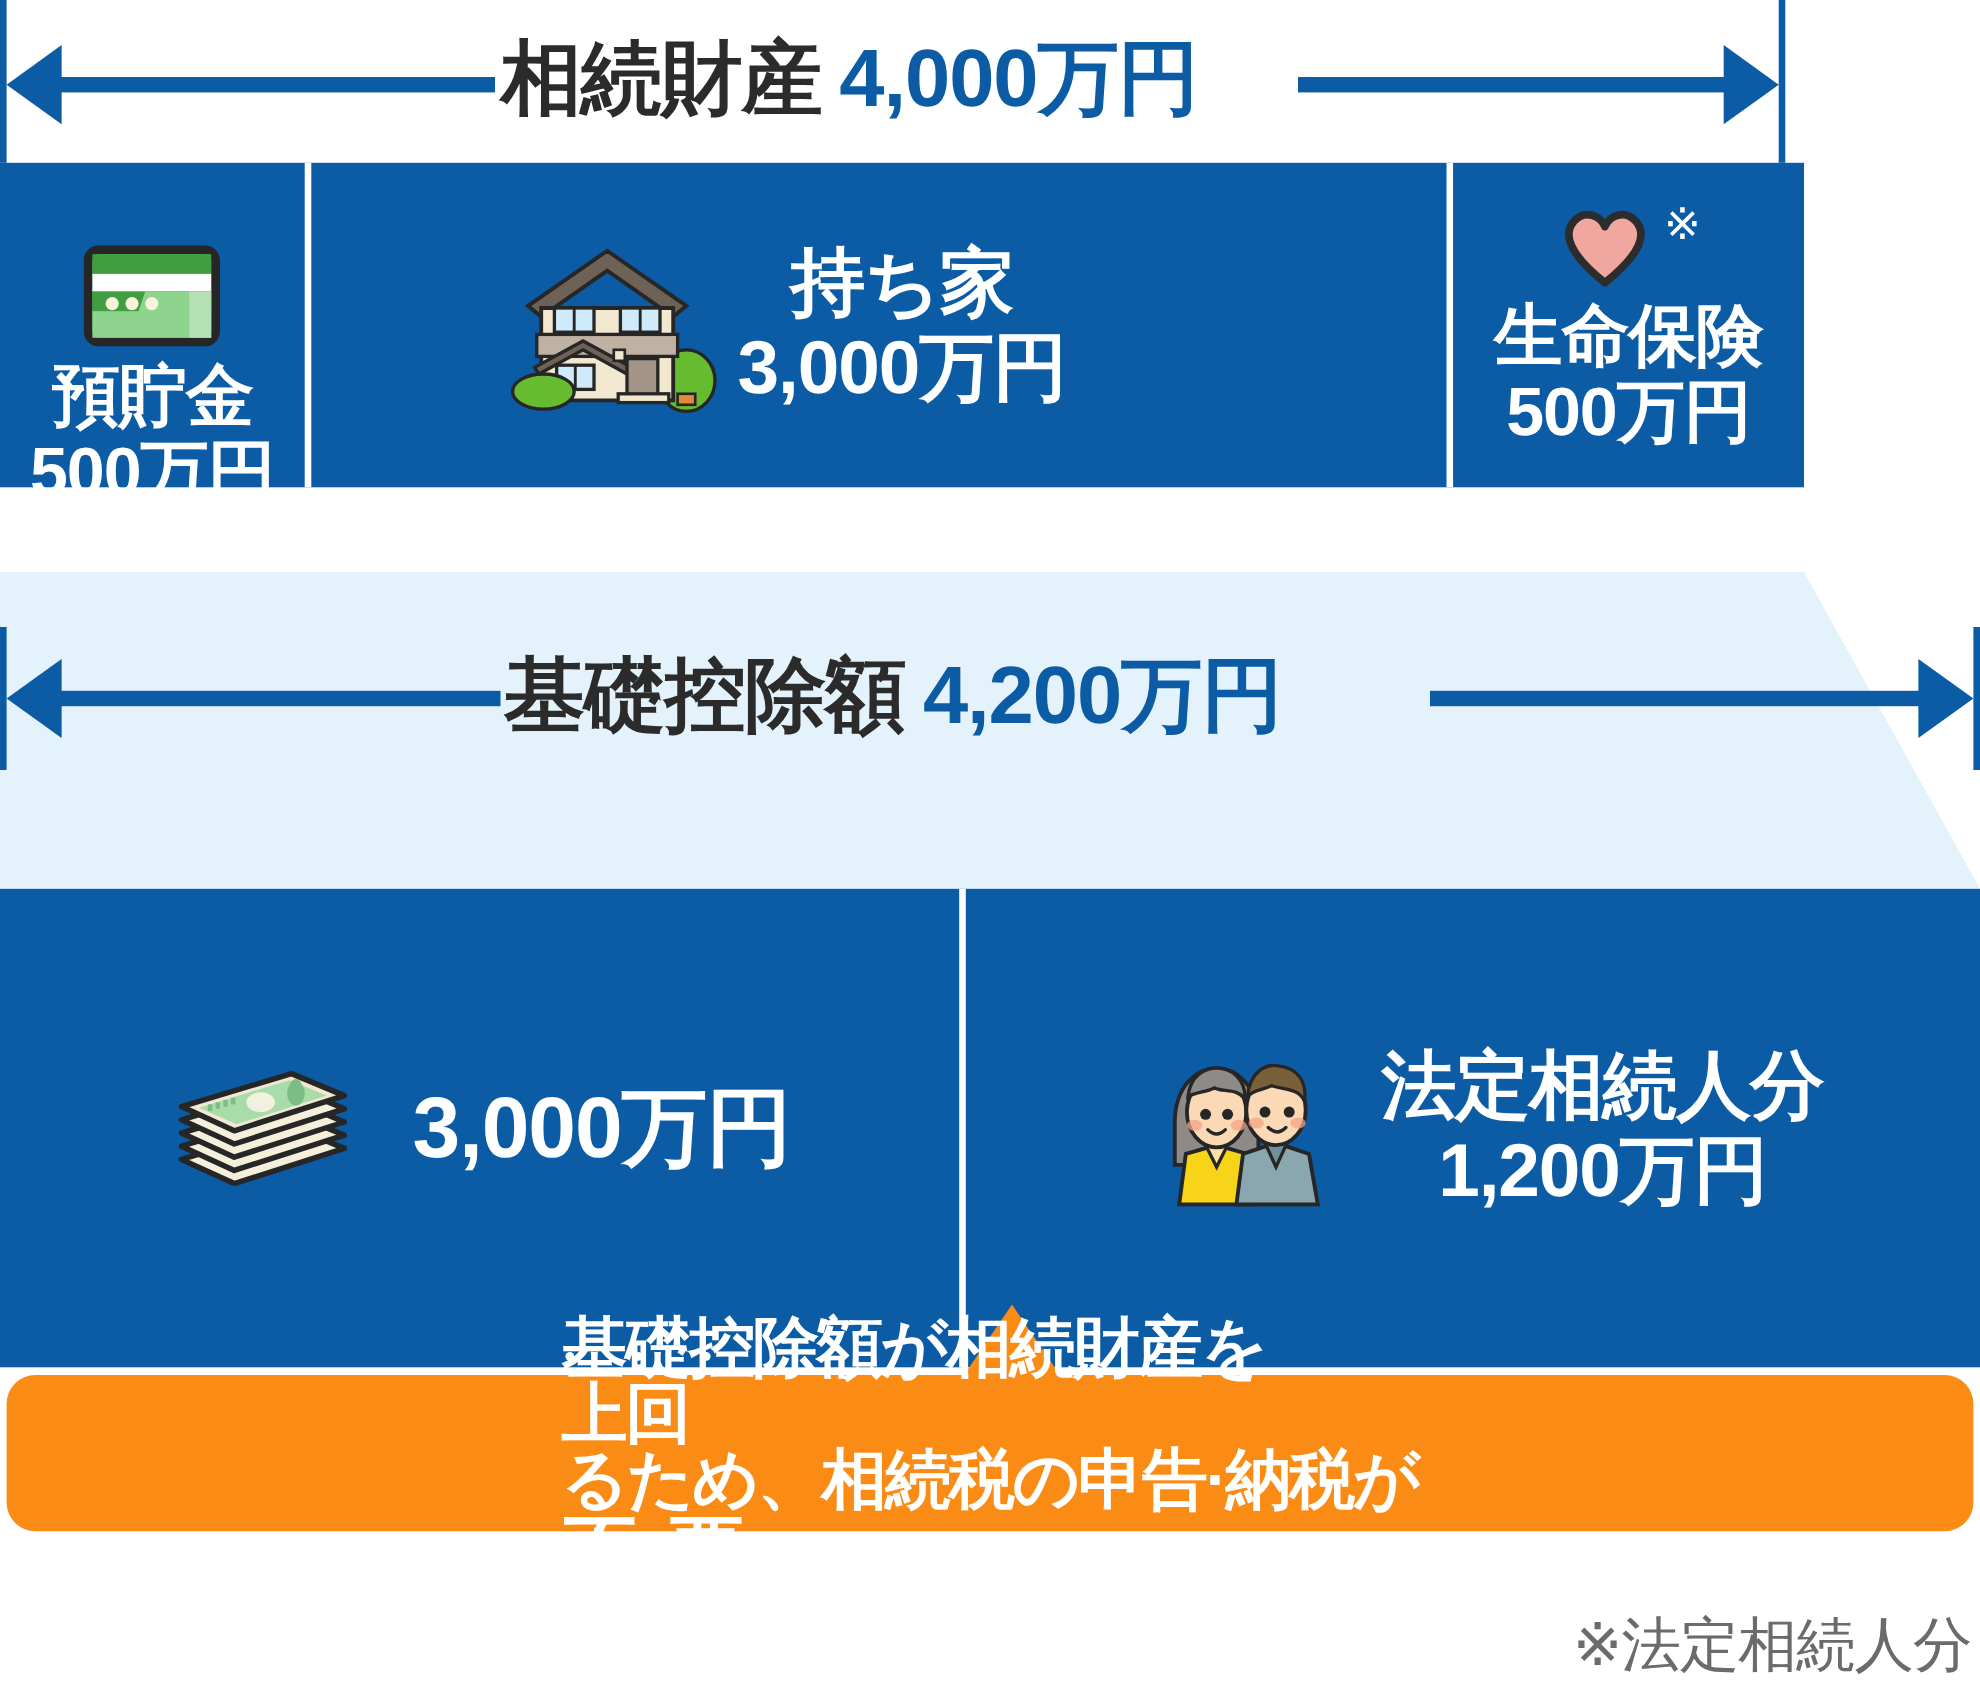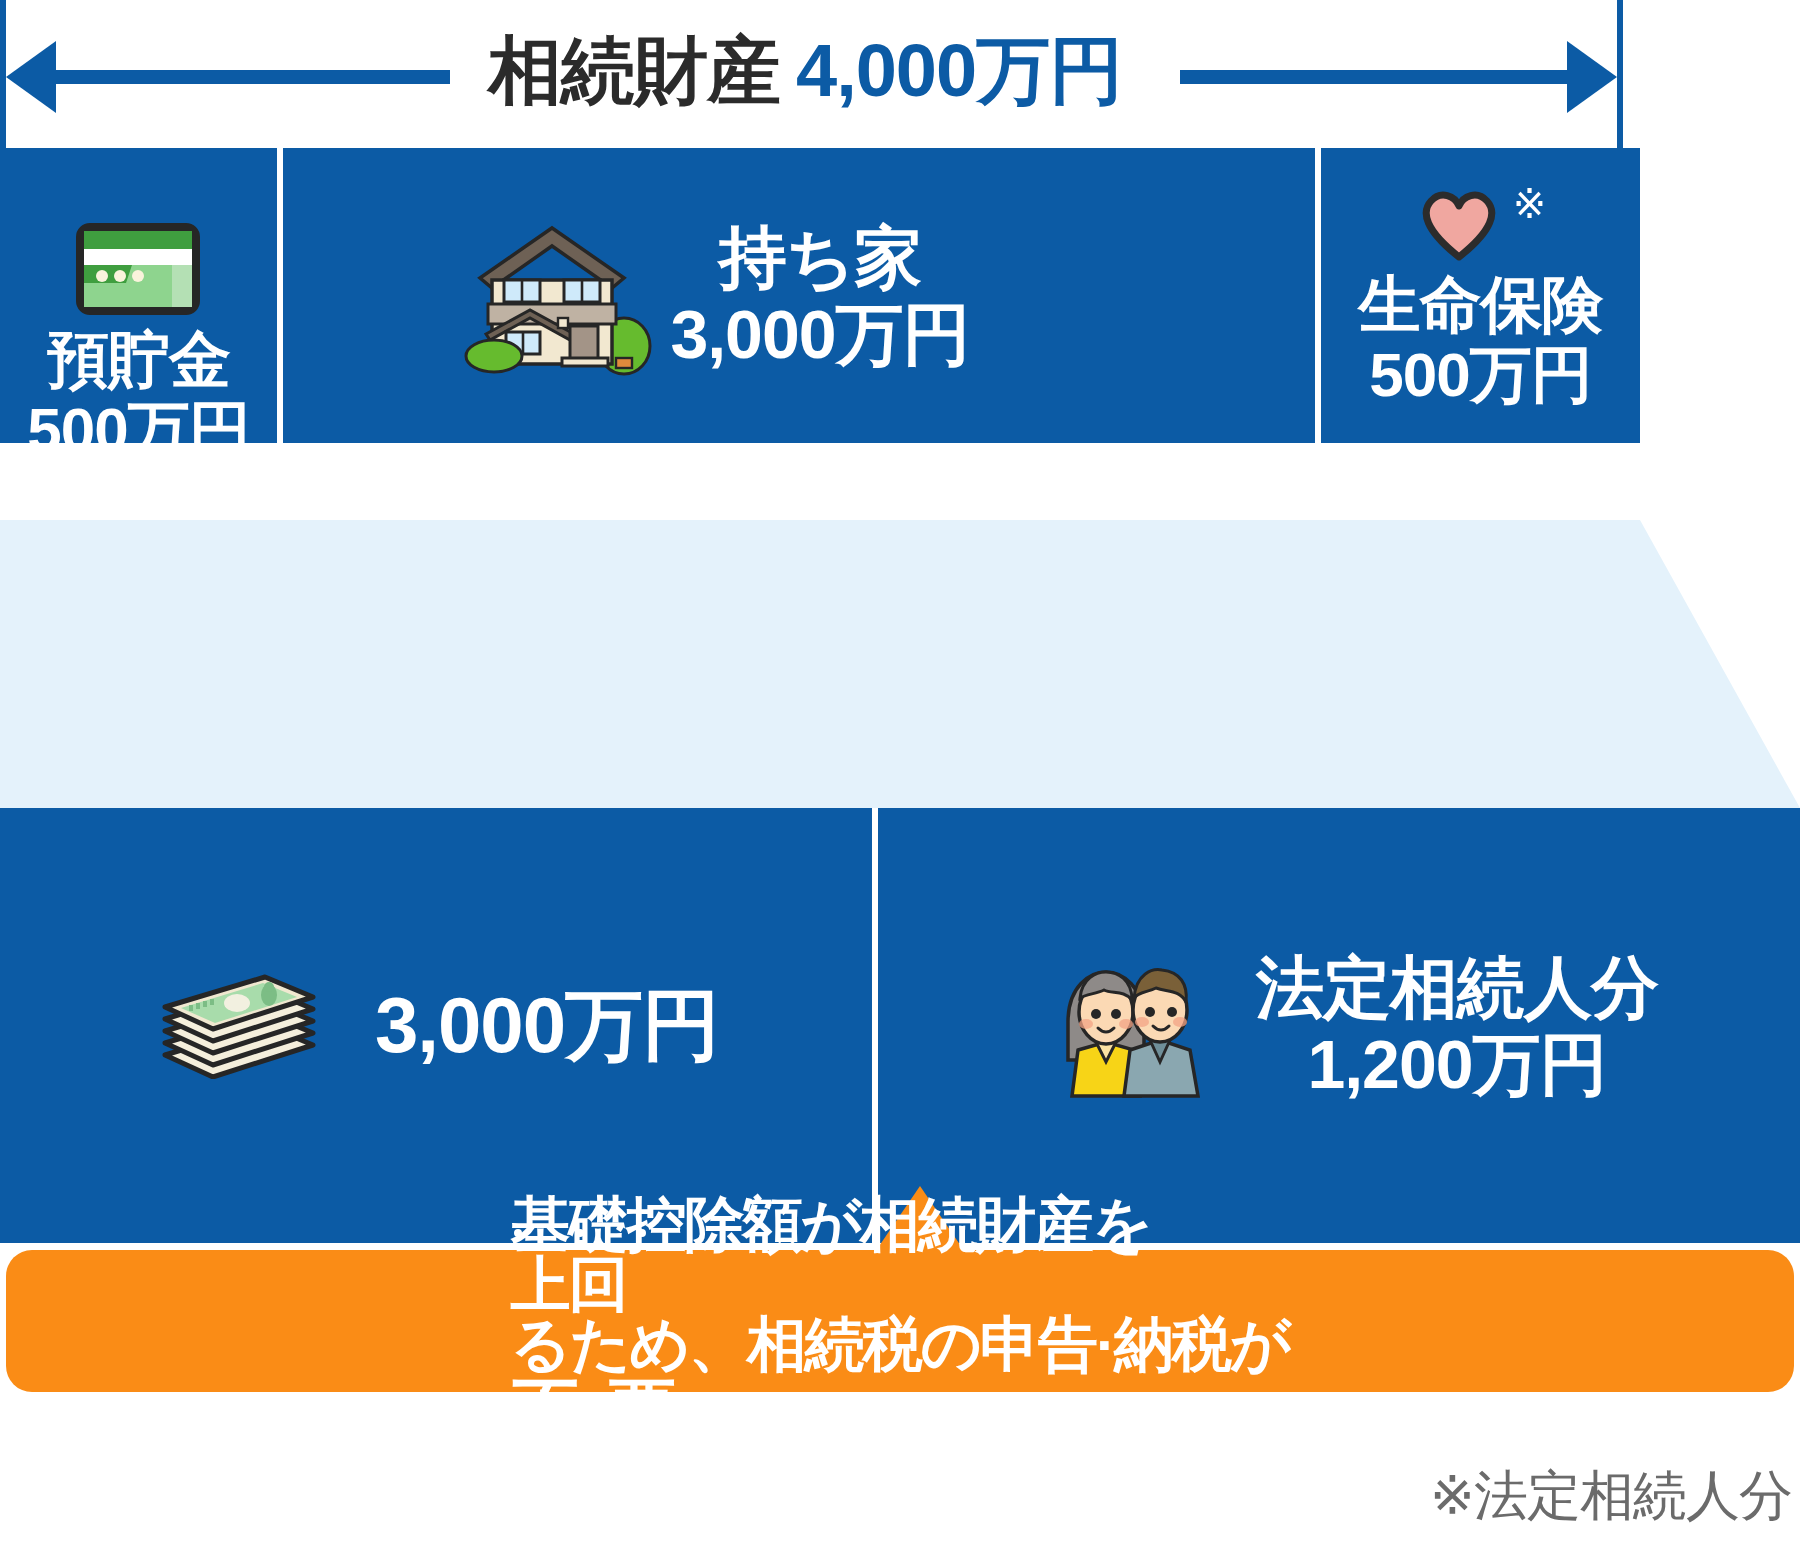--- a/index.html
+++ b/index.html
@@ -35,21 +35,21 @@
   }
   .head-l { border-right: 50px solid #0c5ba5; }
   .head-r { border-left: 50px solid #0c5ba5; }
 
   .arrowlabel {
     position: absolute;
     white-space: nowrap;
     font-weight: 700;
     letter-spacing: -1px;
   }
-  .arrowlabel .lbl { color: #2b2b2b; margin-left: 33px; }
+  .arrowlabel .lbl { color: #2b2b2b; }
   .arrowlabel .amt { color: #0c5ba5; }
 
   
   .bar {
     position: absolute;
     background: #0c5ba5;
     color: #ffffff;
   }
   .seg {
     position: absolute; top: 0; height: 100%;
@@ -214,20 +214,31 @@
           <span style="color:#fff;font-size:40px;line-height:44px;">※</span>
         </div>
         <div class="segtext" style="font-size:62px;">
           <div>生命保険</div>
           <div>500万円</div>
         </div>
       </div>
     </div>
   </div>
 
+  <div class="arrowrow" style="left:0;top:570px;width:1800px;height:130px;">
+    <div class="tick" style="left:0;top:0;height:130px;"></div>
+    <div class="tick" style="left:1794px;top:0;height:130px;"></div>
+    <div class="head-l" style="left:6px;top:29px;"></div>
+    <div class="shaft" style="left:50px;top:58px;width:405px;"></div>
+    <div class="shaft" style="left:1300px;top:58px;width:445px;"></div>
+    <div class="head-r" style="left:1744px;top:29px;"></div>
+    <div class="arrowlabel" style="left:458px;top:13px;font-size:74px;line-height:98px;">
+      <span class="lbl">基礎控除額</span><span style="display:inline-block;width:16px;"></span><span class="amt">4,200万円</span>
+    </div>
+  </div>
 
   <div class="bar" style="left:0;top:808px;width:1800px;height:435px;">
 
     <div class="seg" style="left:0;width:872px;">
       <div class="segrow" style="gap:52px;">
         <span class="icon">
           <svg width="170" height="110" viewBox="0 0 170 110">
             <g stroke="#262626" stroke-width="5" stroke-linejoin="round">
               <path d="M12 86 L60 108 L160 76 L112 56 Z" fill="#f5efdc"></path>
               <path d="M12 74 L60 96 L160 64 L112 44 Z" fill="#f5efdc"></path>

